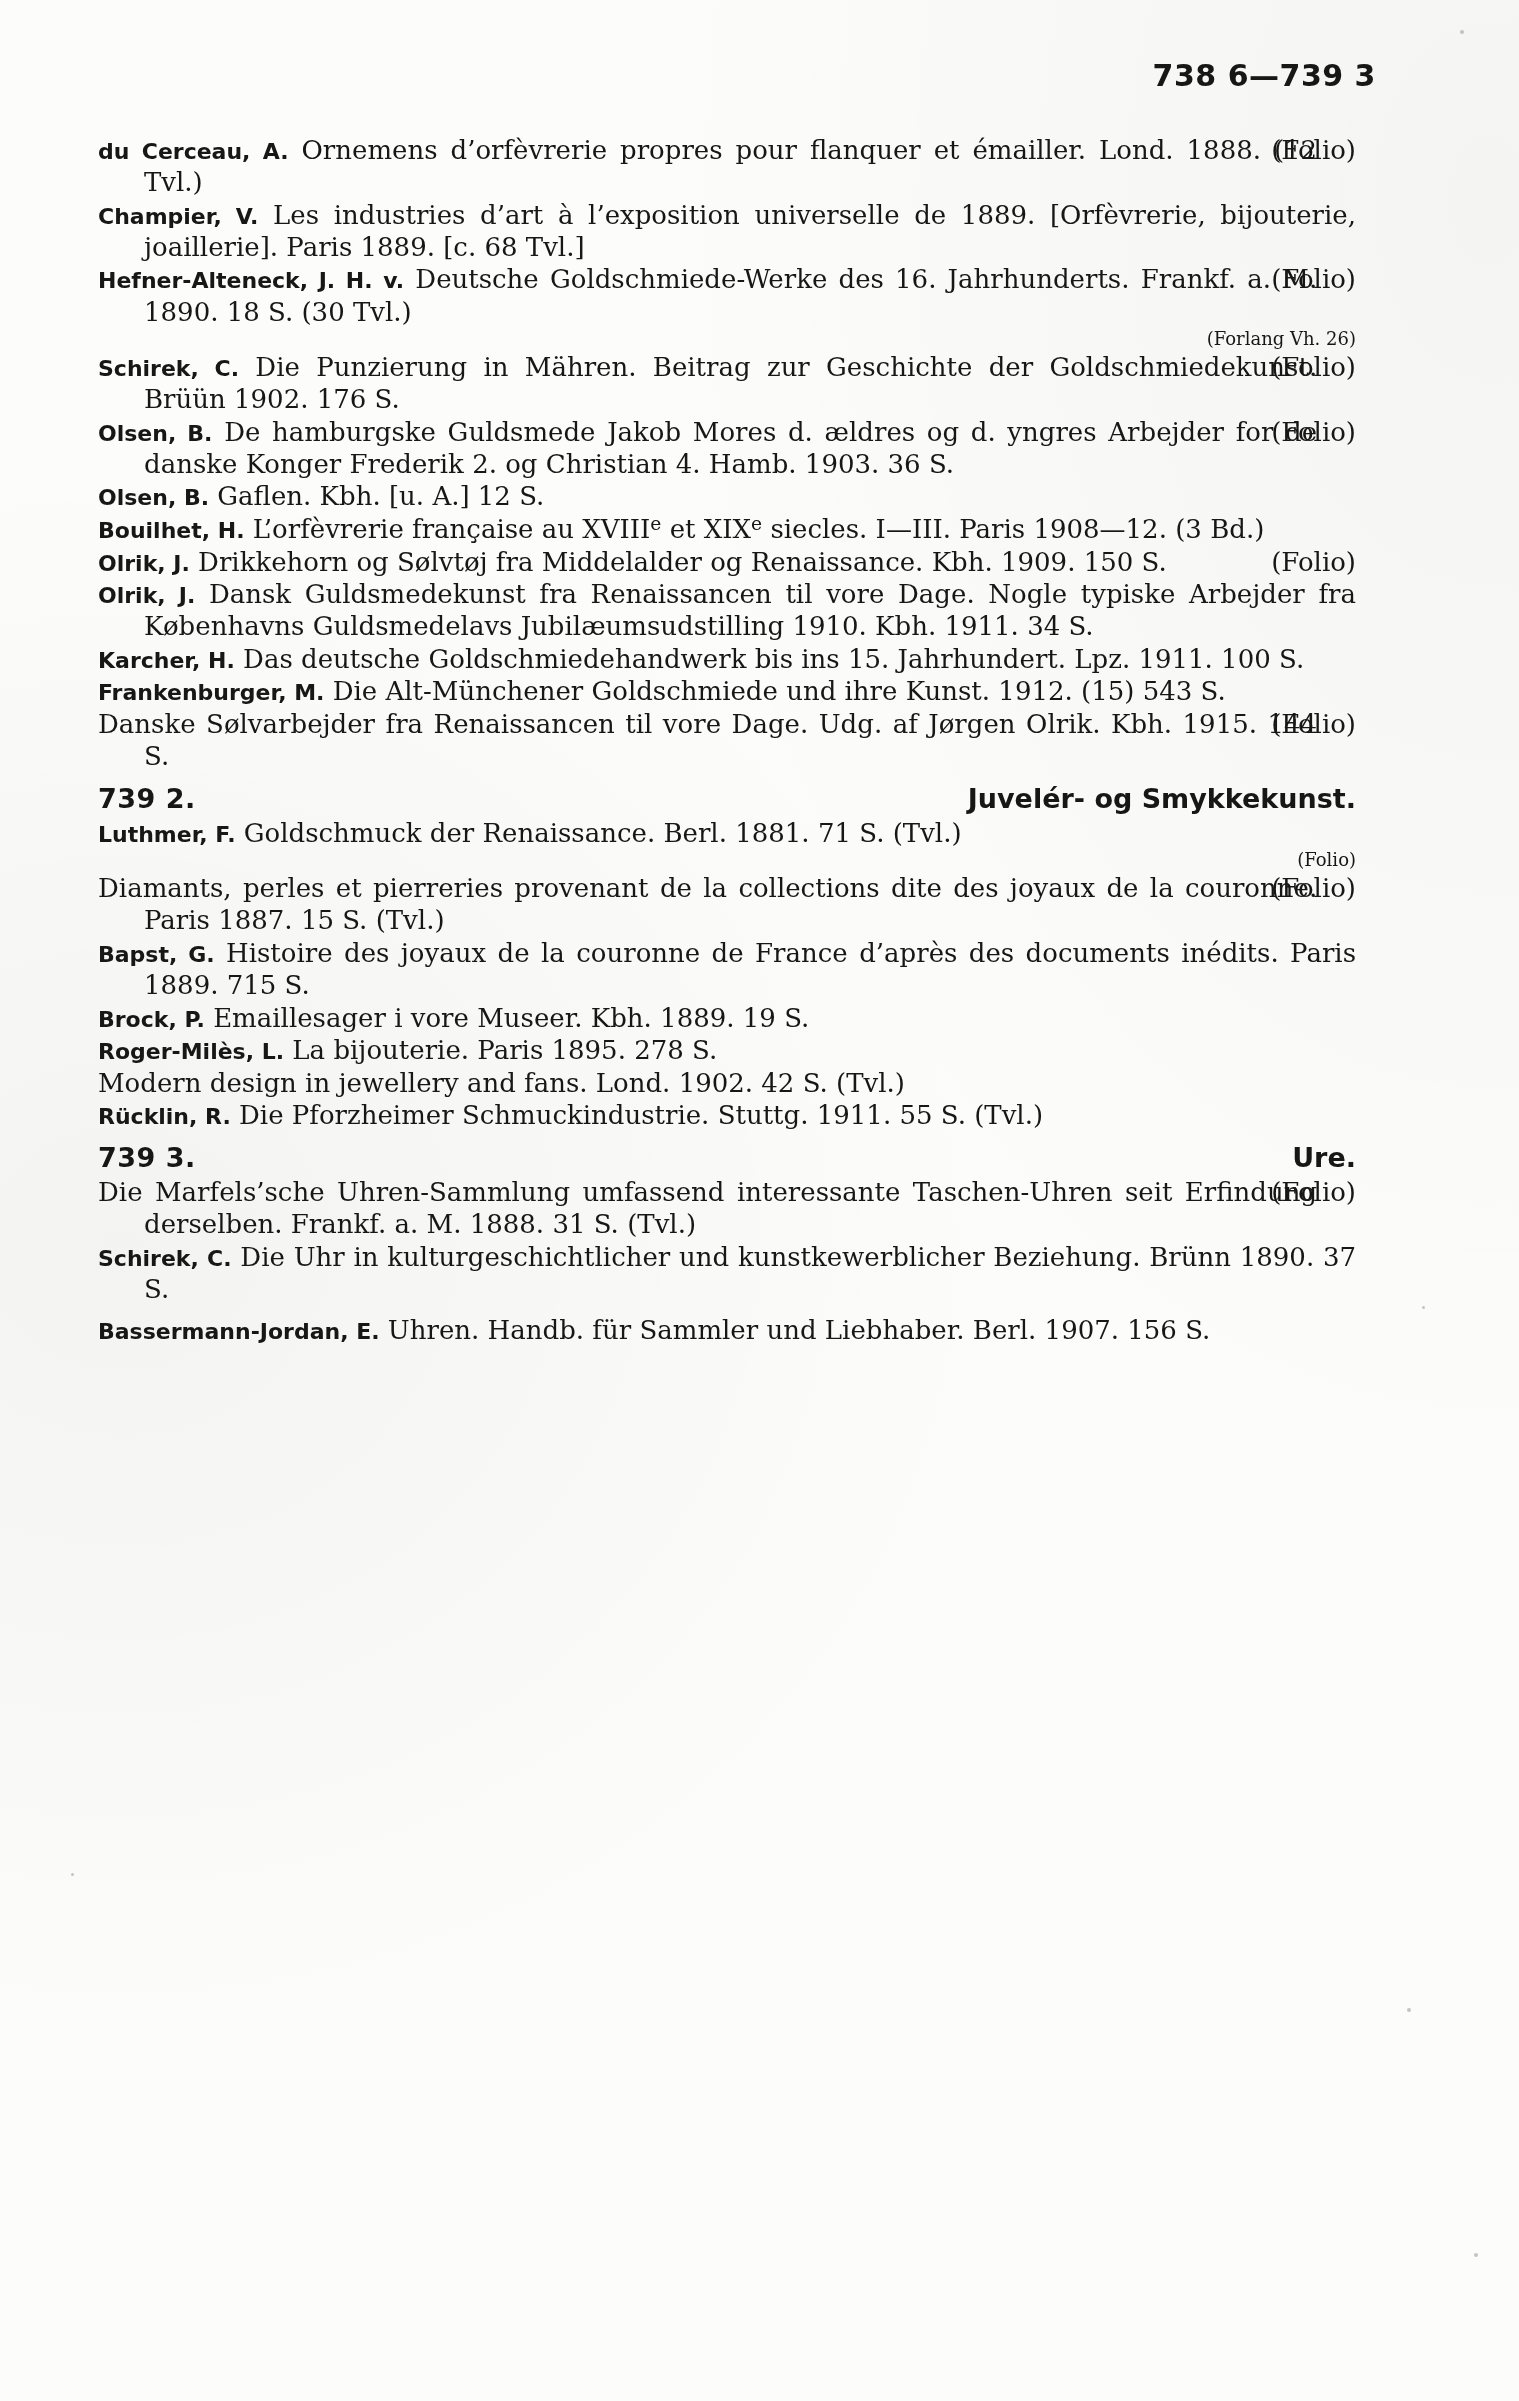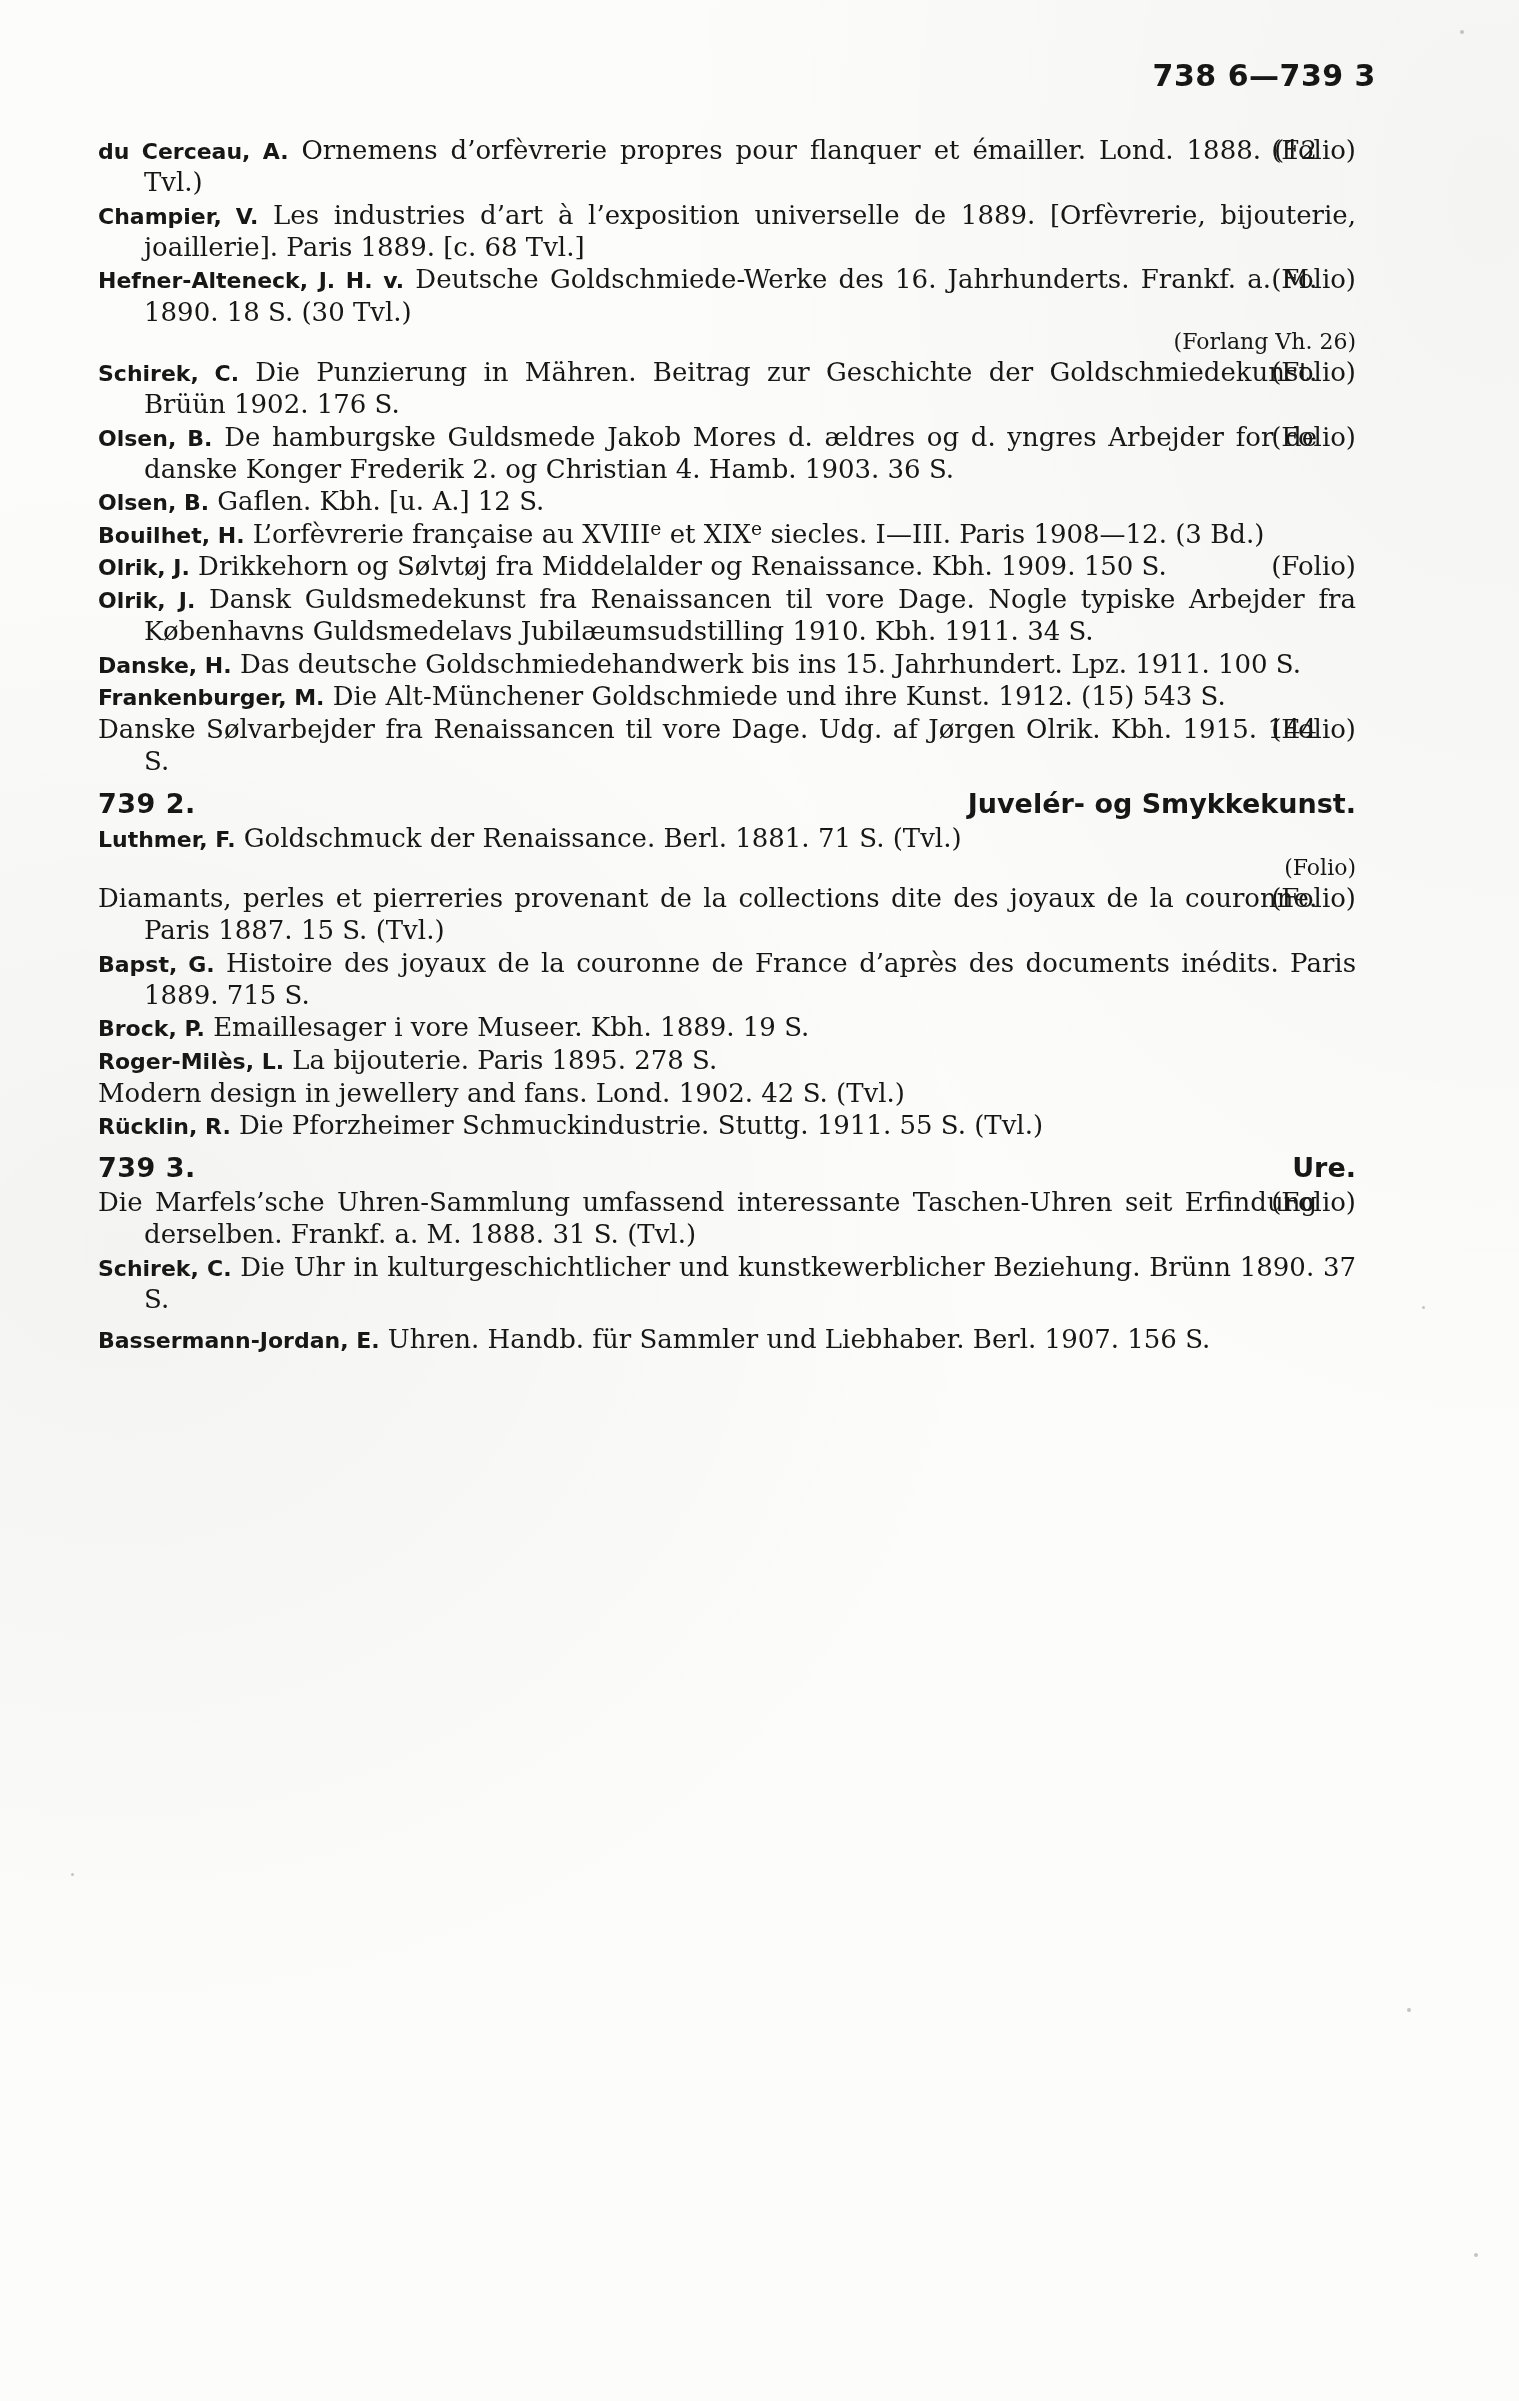--- a/index.html
+++ b/index.html
@@ -55,21 +55,21 @@
   .entry .au {
     font-family: "DejaVu Sans", sans-serif;
     font-weight: bold;
     font-size: 22px;
   }
   .entry.noindent {
     padding-left: 46px;
     text-indent: -46px;
   }
   .right-only {
-    font-size: 22px;
+    font-size: 18px;
     line-height: 1.235;
     text-align: right;
     margin: 0 0 0.5px 0;
   }
   .sect {
     margin-top: 10.6px;
     margin-bottom: 2.9px;
     display: flex;
     justify-content: space-between;
     align-items: baseline;
@@ -120,21 +120,21 @@
       <p class="entry noindent"><span class="folio-right">(Folio)</span><span class="au">Olsen, B.</span><span>  De hamburgske Guldsmede Jakob Mores d. ældres og d. yngres Arbejder for de danske Konger Frederik 2. og Christian 4.  Hamb. 1903.  36 S.</span></p>
 
       <p class="entry noindent"><span class="au">Olsen, B.</span><span>  Gaflen.  Kbh.  [u. A.]   12 S.</span></p>
 
       <p class="entry noindent"><span class="au">Bouilhet, H.</span><span>  L’orfèvrerie française au XVIII<sup class="sm">e</sup> et XIX<sup class="sm">e</sup> siecles.  I—III. Paris 1908—12.  (3 Bd.)</span></p>
 
       <p class="entry noindent"><span class="folio-right">(Folio)</span><span class="au">Olrik, J.</span><span>  Drikkehorn og Sølvtøj fra Middelalder og Renaissance. Kbh. 1909.  150 S.</span></p>
 
       <p class="entry noindent"><span class="au">Olrik, J.</span><span>  Dansk Guldsmedekunst fra Renaissancen til vore Dage. Nogle typiske Arbejder fra Københavns Guldsmedelavs Jubilæumsudstilling 1910.  Kbh.  1911.  34 S.</span></p>
 
-      <p class="entry noindent"><span class="au">Danske, H.</span><span>  Das deutsche Goldschmiedehandwerk bis ins 15. Jahrhundert.  Lpz. 1911.  100 S.</span></p>
+      <p class="entry noindent"><span class="au">Karcher, H.</span><span>  Das deutsche Goldschmiedehandwerk bis ins 15. Jahrhundert.  Lpz. 1911.  100 S.</span></p>
 
       <p class="entry noindent"><span class="au">Frankenburger, M.</span><span>  Die Alt-Münchener Goldschmiede und ihre Kunst.  1912.  (15) 543 S.</span></p>
 
       <p class="entry noindent"><span class="folio-right">(Folio)</span><span>Danske Sølvarbejder fra Renaissancen til vore Dage.  Udg. af Jørgen Olrik.  Kbh. 1915.  144 S.</span></p>
     </div>
 
     <div class="sect">
       <span class="num">739 2.</span>
       <span class="ttl">Juvelér- og Smykkekunst.</span>
     </div>

